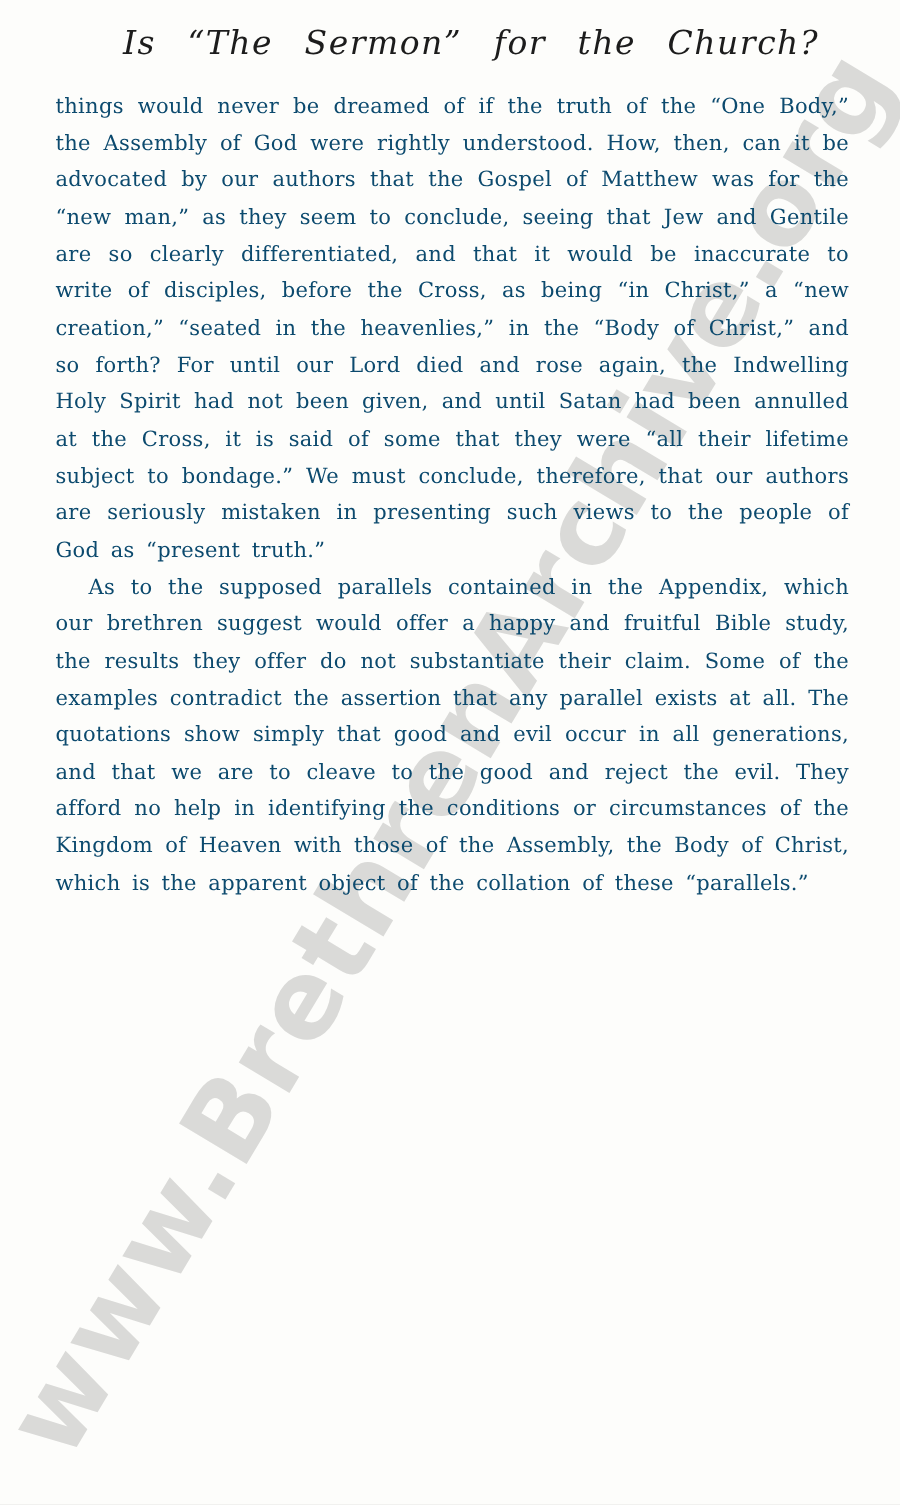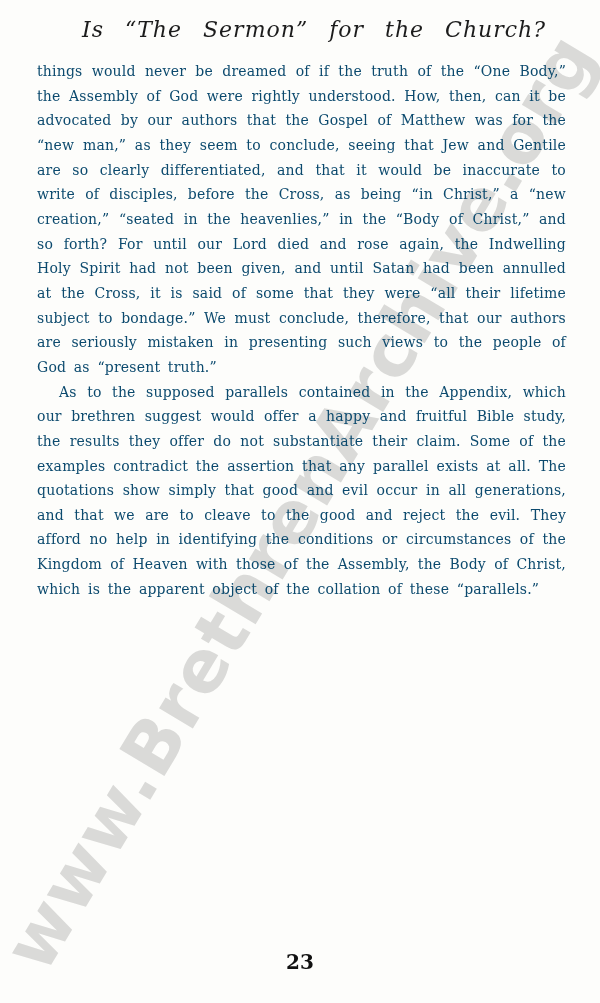--- a/index.html
+++ b/index.html
@@ -89,15 +89,14 @@
 
   <div class="watermark">www.BrethrenArchive.org</div>
 
   <div class="running-header">Is “The Sermon” for the Church?</div>
 
   <div class="body-text">
     <p class="par">things would never be dreamed of if the truth of the “One Body,” the Assembly of God were rightly understood. How, then, can it be advocated by our authors that the Gospel of Matthew was for the “new man,” as they seem to conclude, seeing that Jew and Gentile are so clearly differentiated, and that it would be inaccurate to write of disciples, before the Cross, as being “in Christ,” a “new creation,” “seated in the heavenlies,” in the “Body of Christ,” and so forth? For until our Lord died and rose again, the Indwelling Holy Spirit had not been given, and until Satan had been annulled at the Cross, it is said of some that they were “all their lifetime subject to bondage.” We must conclude, therefore, that our authors are seriously mistaken in presenting such views to the people of God as “present truth.”</p>
     <p class="par par-indent">As to the supposed parallels contained in the Appendix, which our brethren suggest would offer a happy and fruitful Bible study, the results they offer do not substantiate their claim. Some of the examples contradict the assertion that any parallel exists at all. The quotations show simply that good and evil occur in all generations, and that we are to cleave to the good and reject the evil. They afford no help in identifying the conditions or circumstances of the Kingdom of Heaven with those of the Assembly, the Body of Christ, which is the apparent object of the collation of these “parallels.”</p>
   </div>
 
-  <div class="page-number">23</div>
 
 </div>
 
 </body></html>

